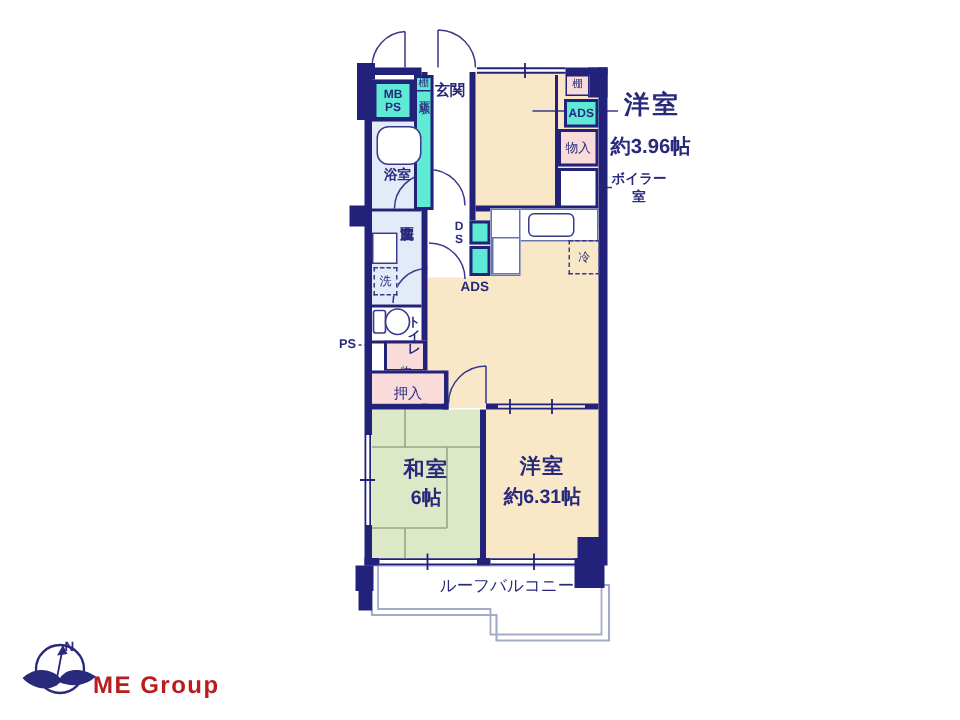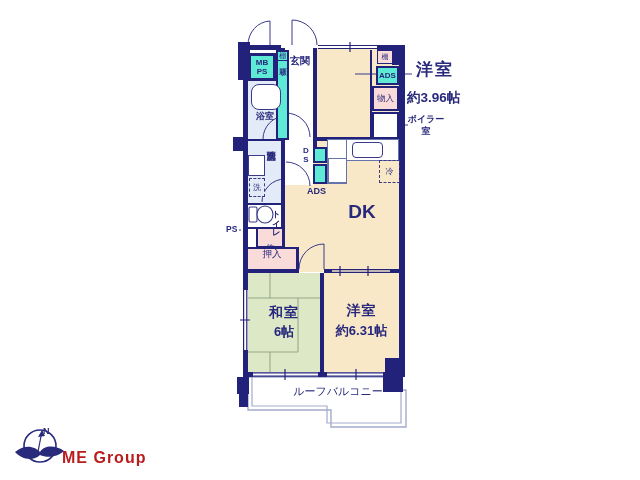--- a/index.html
+++ b/index.html
@@ -163,39 +163,38 @@
 
   <div class="fix" style="left:248px;top:155px;width:17px;height:21px;border-color:#3a3a8a;"></div>
 
   <div class="abs dash" style="left:249px;top:178px;width:16px;height:19px;display:flex;align-items:center;justify-content:center;background:#e2ebf7;">
     <span class="lbl" style="position:static;font-size:8px;">洗</span>
   </div>
 
   <div class="box pink" style="left:256px;top:227px;width:28px;height:21px;">
     <span class="lbl vert" style="position:static;font-size:7.5px;">物入</span>
   </div>
-  <div class="abs pink" style="left:248px;top:247px;width:48px;height:22px;border-top:2px solid #23227a;display:flex;align-items:flex-start;justify-content:center;">
+  <div class="abs pink" style="left:248px;top:247px;width:48px;height:22px;border-top:2px solid #23227a;display:flex;align-items:flex-end;justify-content:center;">
     <span class="lbl" style="position:static;font-size:9.5px;">押入</span>
   </div>
 
   <div class="lbl ctr" style="left:287px;top:55px;width:26px;font-size:10px;font-weight:600;">玄関</div>
   <div class="lbl ctr" style="left:250px;top:111px;width:30px;font-size:9px;font-weight:600;">浴室</div>
   <div class="lbl vert" style="left:266px;top:144px;font-size:9px;font-weight:600;">洗面室</div>
   <div class="lbl vert" style="left:271px;top:204px;font-size:8.5px;font-weight:600;">トイレ</div>
   <div class="lbl" style="left:226px;top:225px;font-size:8.5px;font-weight:600;">PS</div>
   <div class="lbl ctr" style="left:300px;top:146px;width:12px;font-size:8px;font-weight:600;">D
 S</div>
   <div class="lbl" style="left:307px;top:186px;font-size:9px;font-weight:600;">ADS</div>
 
   <div class="lbl" style="left:416px;top:60px;font-size:17px;font-weight:600;letter-spacing:2px;">洋室</div>
   <div class="lbl" style="left:407px;top:90px;font-size:13.5px;font-weight:600;">約3.96帖</div>
   <div class="lbl ctr" style="left:405px;top:114px;width:42px;font-size:9px;font-weight:600;line-height:1.3;">ボイラー
 室</div>
 
-  <div class="lbl ctr" style="left:322px;top:201px;width:80px;font-size:19px;font-weight:600;">DK</div>
 
   <div class="lbl ctr" style="left:258px;top:304px;width:52px;font-size:14px;font-weight:600;letter-spacing:1px;">和室</div>
   <div class="lbl ctr" style="left:258px;top:325px;width:52px;font-size:13px;font-weight:600;">6帖</div>
 
   <div class="lbl ctr" style="left:324px;top:302px;width:75px;font-size:14px;font-weight:600;letter-spacing:1px;">洋室</div>
   <div class="lbl ctr" style="left:324px;top:324px;width:75px;font-size:13px;font-weight:600;">約6.31帖</div>
 
   <div class="lbl ctr" style="left:250px;top:385px;width:150px;font-size:11px;font-weight:400;margin-left:13px;">ルーフバルコニー</div>
 
   <div class="lbl" style="left:43px;top:426px;font-size:9px;font-weight:700;color:#2a2a7c;">N</div>

